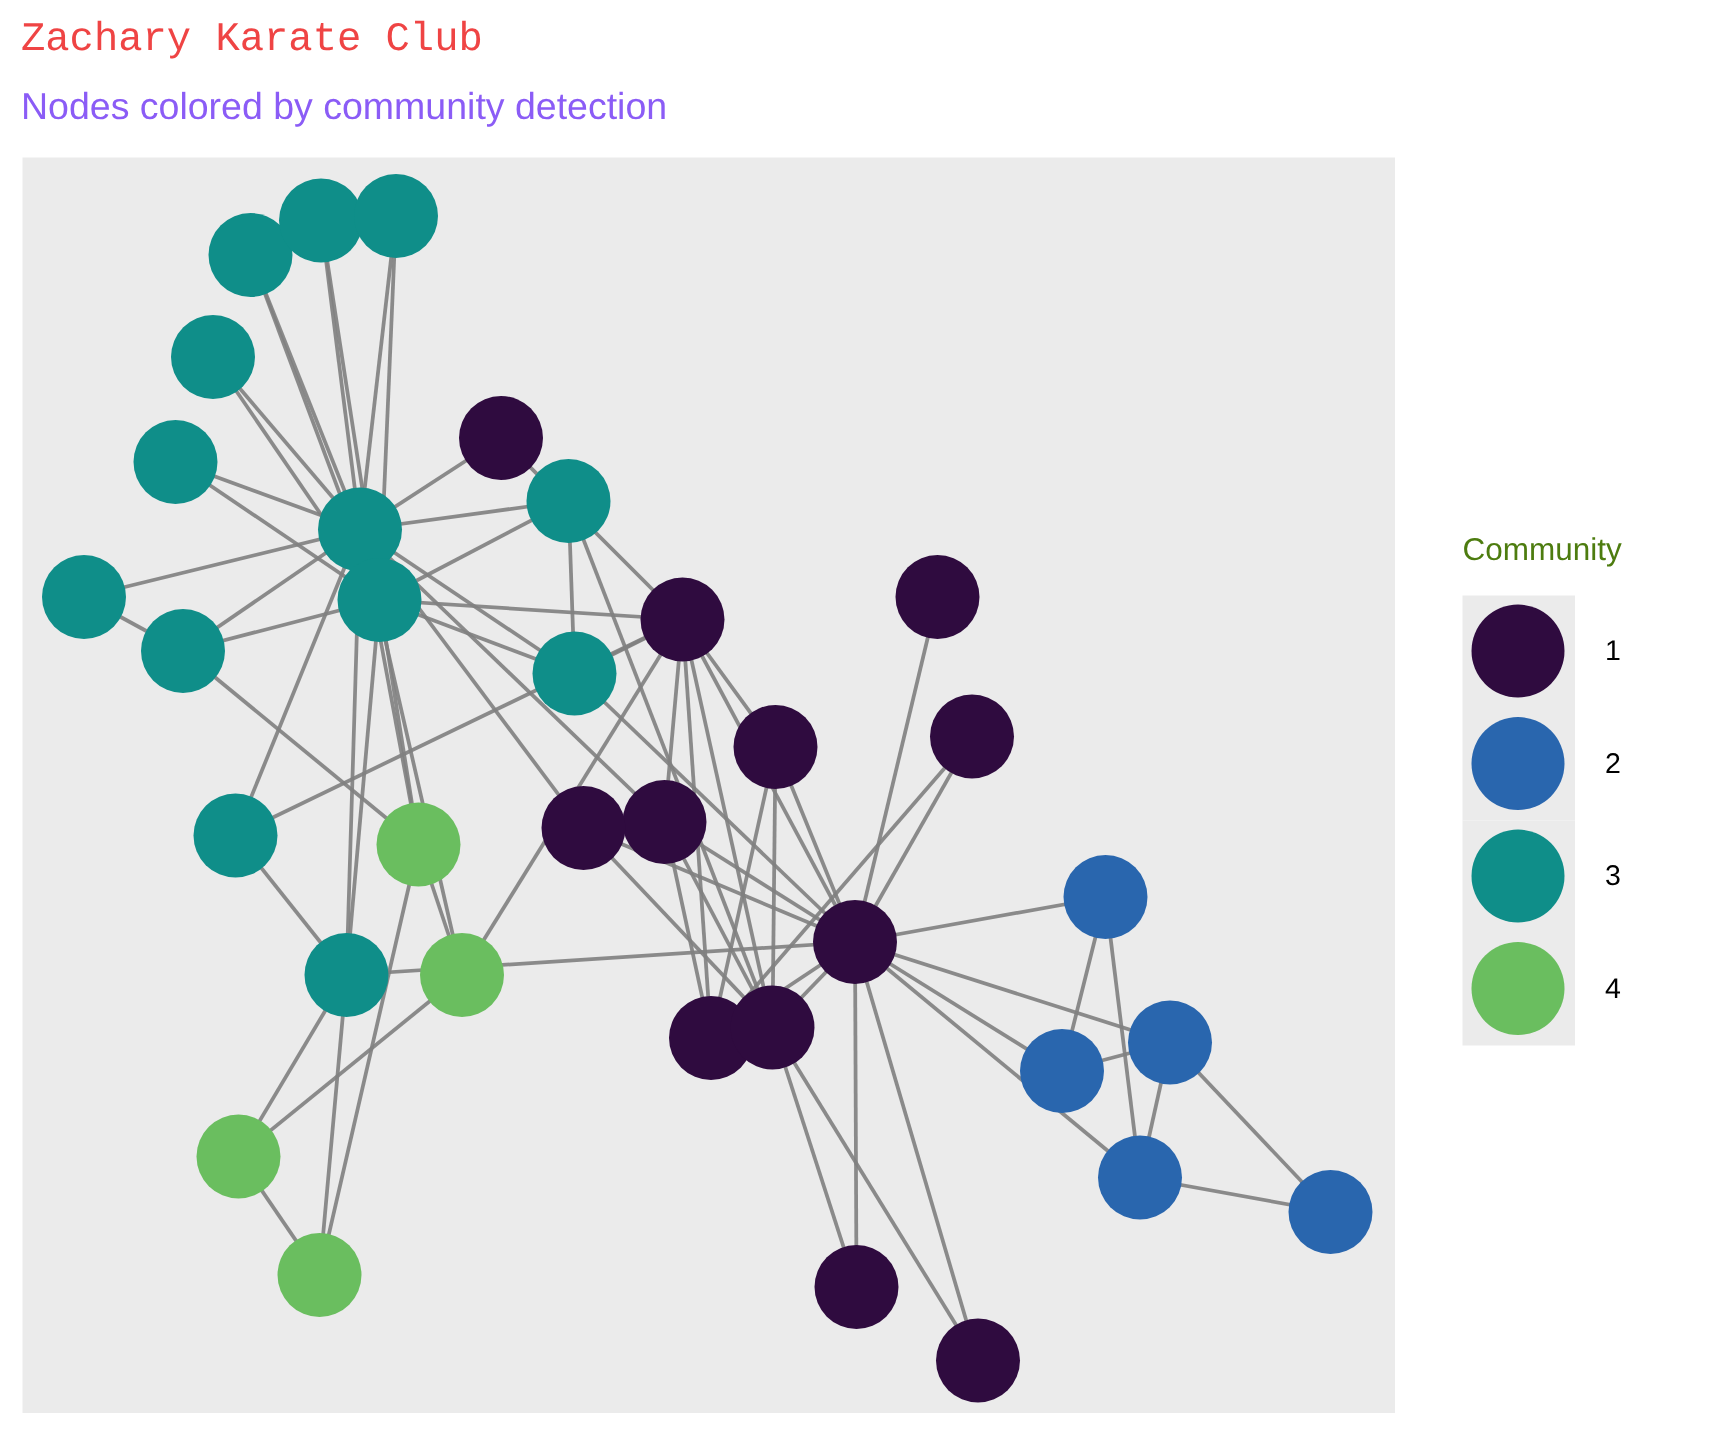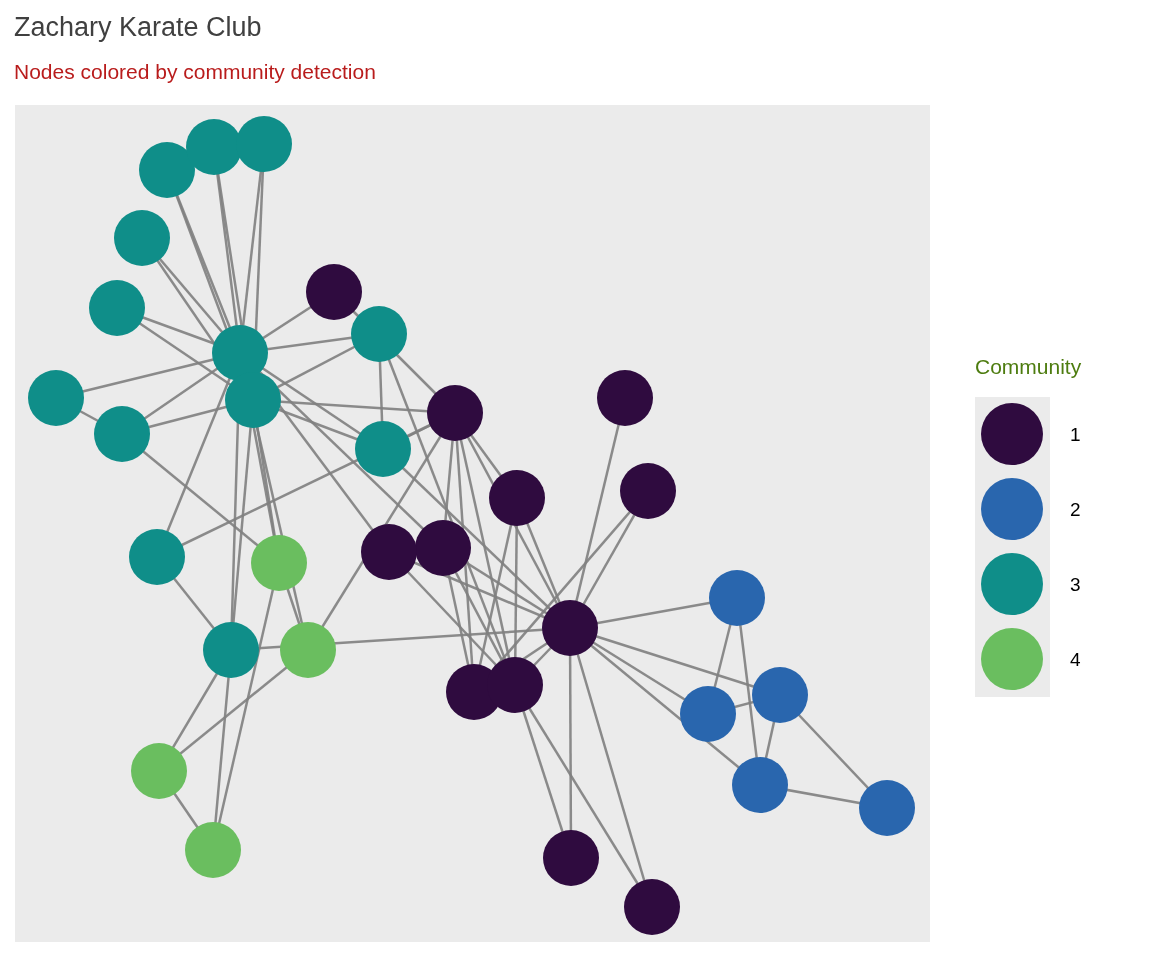--- a/index.html
+++ b/index.html
@@ -1,19 +1,19 @@
 <!DOCTYPE html>
 <html><head>
 <meta charset="utf-8">
 <style>
   html,body{margin:0;padding:0;background:#ffffff;}
   body{width:1152px;height:960px;position:relative;font-family:"Liberation Sans",sans-serif;color:#000;}
   .page{position:absolute;inset:0;}
-  .plot-title{position:absolute;left:14px;top:10px;font-size:27px;line-height:34px;color:#404040;}
-  .plot-subtitle{position:absolute;left:14px;top:58px;font-size:21px;line-height:27px;color:#b91c1c;}
+  .plot-title{position:absolute;left:14px;top:10px;font-size:27px;line-height:34px;color:#ef4444;font-family:Liberation Mono, monospace;}
+  .plot-subtitle{position:absolute;left:14px;top:58px;font-size:25px;line-height:27px;color:#8b5cf6;}
   .panel{position:absolute;left:15px;top:105px;width:915px;height:837px;}
   .panel svg{display:block;width:915px;height:837px;}
   .legend{position:absolute;left:975px;top:355px;width:170px;}
   .legend-title{font-size:21px;margin-bottom:18px;color:#4d7c0f;}
   .legend-keys{position:relative;width:75px;}
   .legend-row{position:relative;width:75px;height:75px;}
   .legend-swatch{position:absolute;left:6px;top:6px;width:62px;height:62px;border-radius:50%;}
   .legend-label{position:absolute;left:95px;top:50%;transform:translateY(-50%);font-size:19px;color:#000;white-space:nowrap;}
 </style>
 </head>

